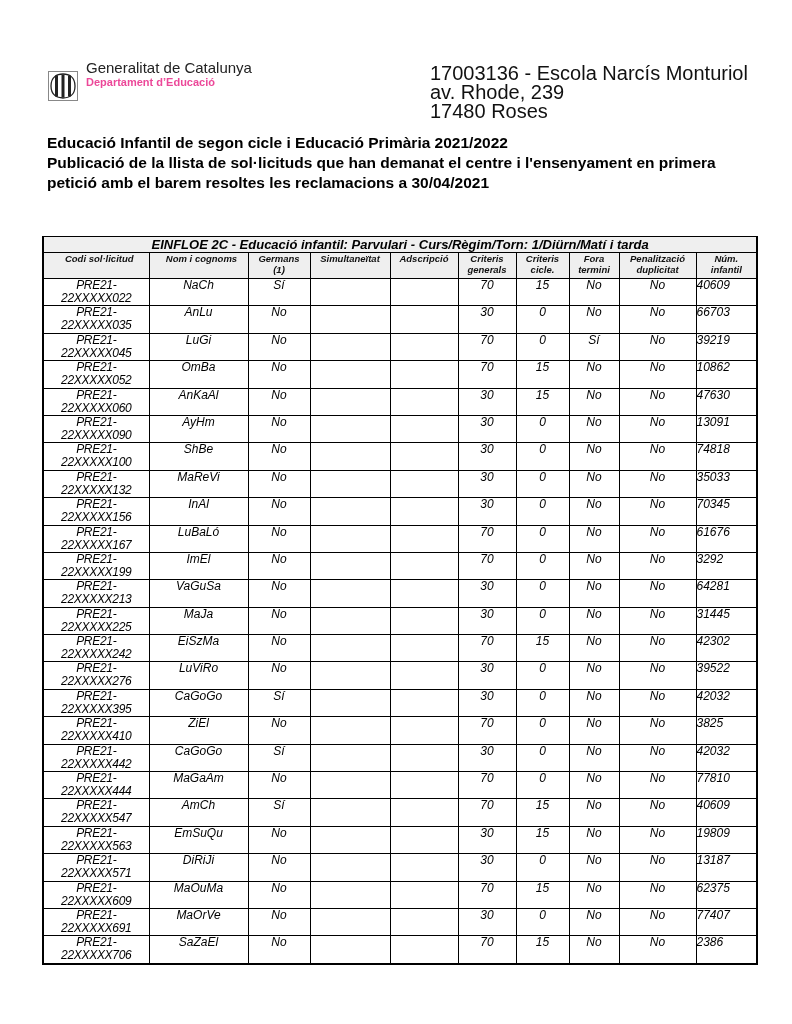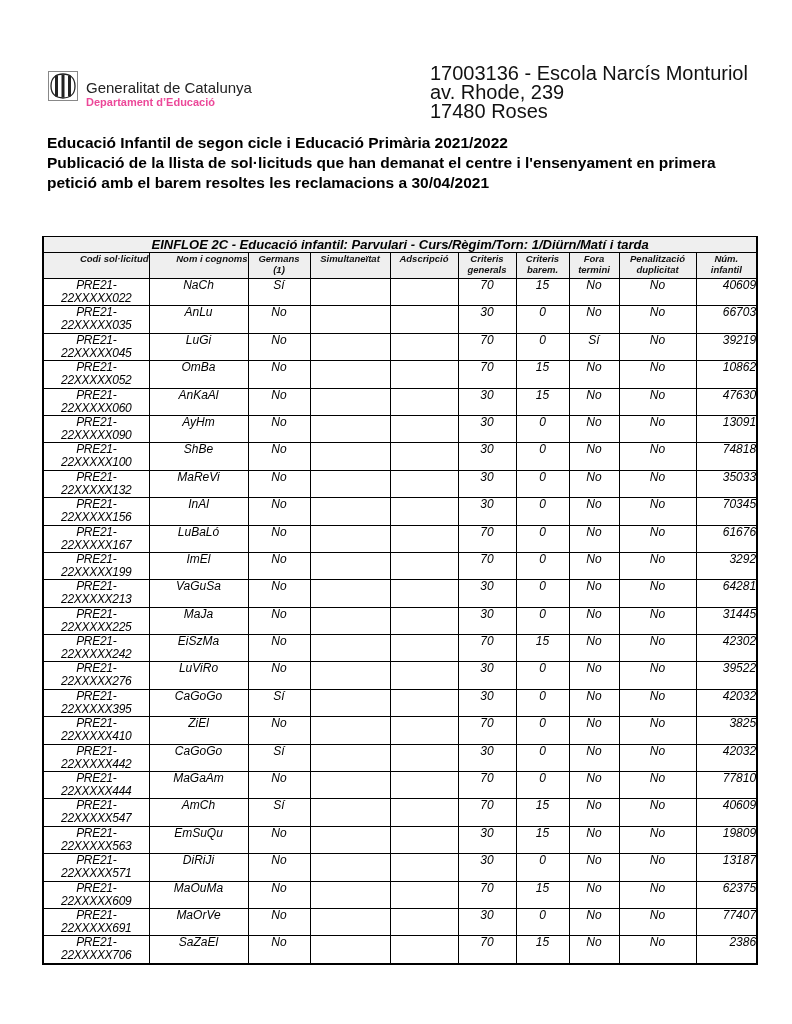--- a/index.html
+++ b/index.html
@@ -1,32 +1,32 @@
 <!DOCTYPE html>
 <html><head>
 <meta charset="utf-8">
 <style>
   html, body { margin:0; padding:0; background:#ffffff; }
   body { width:792px; height:1024px; position:relative; overflow:hidden; font-family:"Liberation Sans", sans-serif; color:#000; }
   .logo { position:absolute; left:48px; top:71px; width:30px; height:30px; }
-  .logo-text { position:absolute; left:86px; top:80px; line-height:15px; }
+  .logo-text { position:absolute; left:86px; top:60px; line-height:15px; }
   .logo-text .l1 { font-size:15px; color:#222; }
   .logo-text .l2 { font-size:11px; font-weight:bold; color:#ec4899; }
   .school { position:absolute; left:430px; top:64px; font-size:20px; line-height:19px; color:#111; }
   .titles { position:absolute; left:47px; top:133px; font-size:15.5px; font-weight:bold; line-height:20px; width:720px; }
   table.list { position:absolute; left:42px; top:236px; border-collapse:collapse; table-layout:fixed; width:714px;font-style:italic; }
   table.list td, table.list th { border:1px solid #000; padding:0; overflow:hidden; }
   .caption-row th { background:#efefef; font-size:13px; font-weight:bold; height:15px; line-height:15px; text-align:center; border-top:2px solid #000; border-left:2px solid #000; border-right:2px solid #000; white-space:nowrap; }
   .head-row th { background:#efefef; font-size:9.5px; font-weight:bold; line-height:11px; height:25px; vertical-align:top; text-align:center; color:#111; }
-  .head-row th.left { text-align:right; padding-left:6px; }
+  .head-row th.left { text-align:center; padding-left:6px; }
   table.list tbody td { height:26.4px; font-size:12px; line-height:13px; vertical-align:top; }
   td.code { text-align:center; font-size:12px; letter-spacing:-0.3px; }
   td.name { text-align:center; padding-left:6px; }
   td.c { text-align:center; }
-  td.num { text-align:right; padding-right:6px; }
+  td.num { text-align:left; padding-right:6px; }
   table.list tr > *:first-child { border-left:2px solid #000; }
   table.list tr > *:last-child { border-right:2px solid #000; }
   table.list tbody tr:last-child td { border-bottom:2px solid #000; }
 </style>
 </head>
 <body>
 
 <svg class="logo" viewBox="0 0 30 30">
   <rect x="0.5" y="0.5" width="29" height="29" fill="#fff" stroke="#888" stroke-width="1"></rect>
   <path d="M3 15 C3 6 9 3 15 3 C21 3 27 6 27 15 C27 24 21 27 15 27 C9 27 3 24 3 15 Z" fill="#fff" stroke="#222" stroke-width="1.3"></path>
@@ -88,21 +88,21 @@
         <th>
           <div>Adscripció</div>
           <div></div>
         </th>
         <th>
           <div>Criteris</div>
           <div>generals</div>
         </th>
         <th>
           <div>Criteris</div>
-          <div>barem.</div>
+          <div>cicle.</div>
         </th>
         <th>
           <div>Fora</div>
           <div>termini</div>
         </th>
         <th>
           <div>Penalització</div>
           <div>duplicitat</div>
         </th>
         <th>

